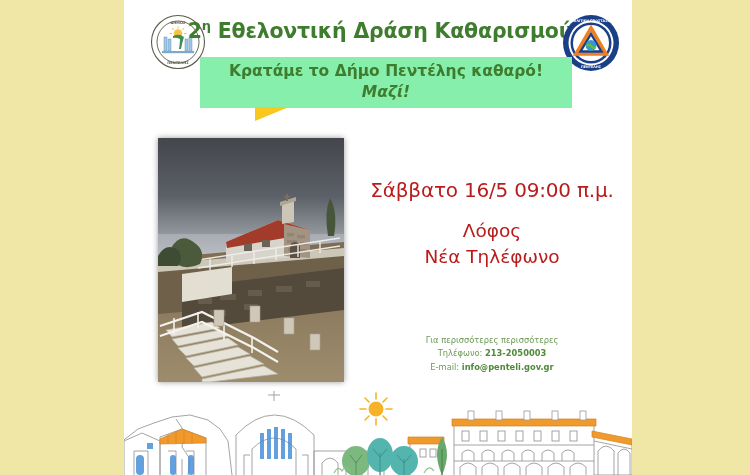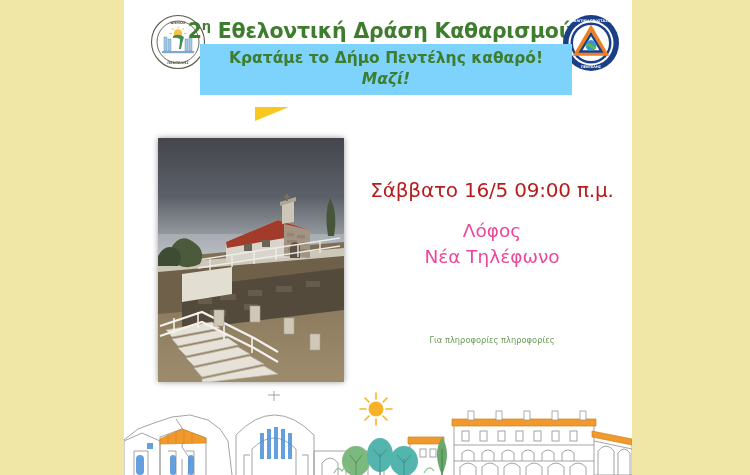--- a/index.html
+++ b/index.html
@@ -75,24 +75,24 @@
     left: 438px;
     top: 6px;
     width: 58px;
     height: 58px;
   }
 
   
   .bubble {
     position: absolute;
     left: 76px;
-    top: 44px;
+    top: 57px;
     width: 372px;
     height: 51px;
-    background: #7dd3fc;
+    background: #86efac;
   }
   .bubble-tail {
     position: absolute;
     left: 131px;
     top: 107px;
     width: 0;
     height: 0;
     border-left: 0 solid transparent;
     border-right: 34px solid transparent;
     border-top: 14px solid #f9c81f;
@@ -133,21 +133,21 @@
   .event-date {
     font-size: 20px;
     font-weight: normal;
     color: #b91c1c;
     white-space: nowrap;
     letter-spacing: -0.2px;
   }
   .event-place {
     margin-top: 16px;
     font-size: 18.5px;
-    color: #ec4899;
+    color: #b91c1c;
     line-height: 1.42;
   }
 
   .contact-block {
     position: absolute;
     left: 236px;
     top: 334px;
     width: 264px;
     text-align: center;
     color: #6e9a57;
@@ -358,21 +358,23 @@
 
     <div class="info-col">
       <div class="event-date">Σάββατο 16/5 09:00 π.μ.</div>
       <div class="event-place">
         <div>Λόφος</div>
         <div>Νέα Τηλέφωνο</div>
       </div>
     </div>
 
     <div class="contact-block">
-      <div>Για πληροφορίες πληροφορίες</div>
+      <div>Για περισσότερες περισσότερες</div>
+      <div><span>Τηλέφωνο: </span><span class="strongval">213-2050003</span></div>
+      <div><span>E-mail: </span><span class="strongval">info@penteli.gov.gr</span></div>
     </div>
 
     <div class="skyline">
       <svg width="508" height="86" viewBox="0 0 508 86">
         <g fill="none" stroke="#9a9a9a" stroke-width="0.9">
 
           <path d="M-4 54 L14 40 L30 34 L48 28 L66 26 L84 31 L96 40 L104 52 L108 86"></path>
           <path d="M52 30 L60 42 L58 58 L66 70 L64 86"></path>
 
           <path d="M0 86 L0 52 L18 44 L36 52 L36 86"></path>

